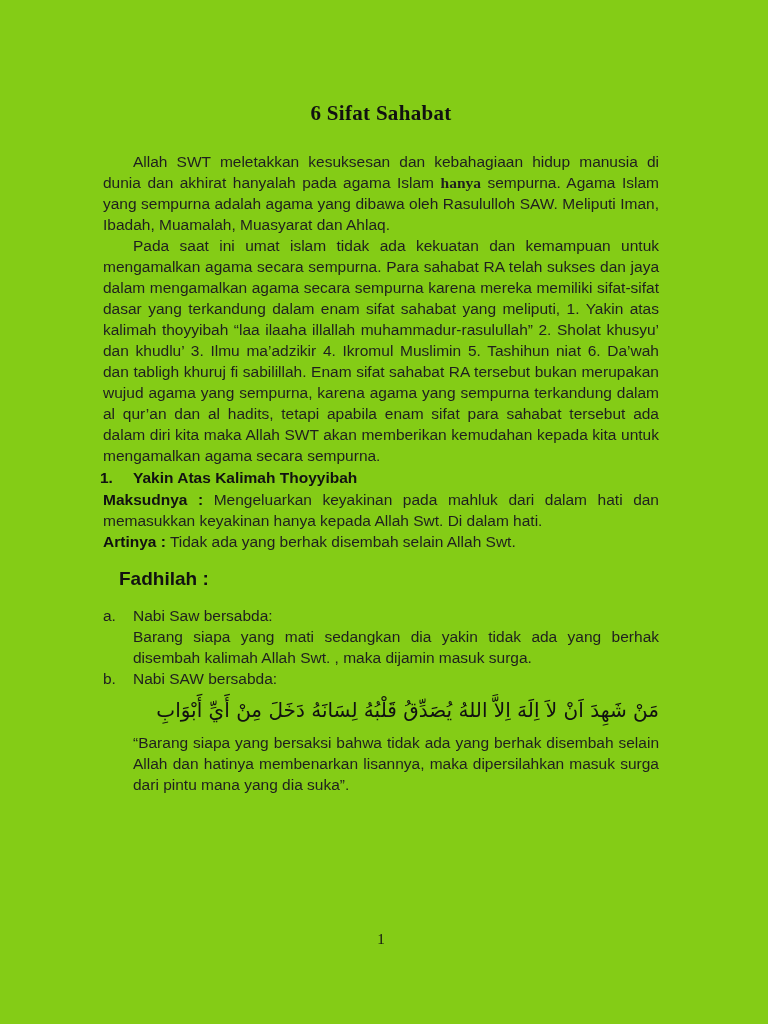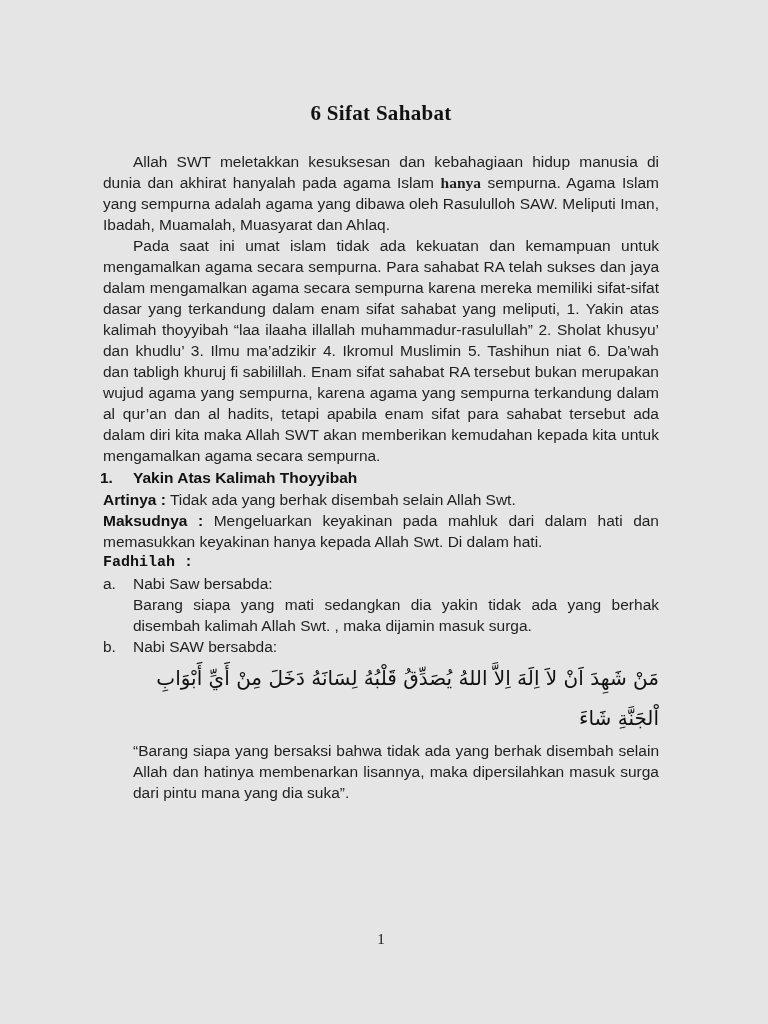--- a/index.html
+++ b/index.html
@@ -4,21 +4,21 @@
 <style>
   html, body {
     margin: 0;
     padding: 0;
     background: #ffffff;
   }
   .page {
     position: relative;
     width: 768px;
     height: 1024px;
-    background: #e5e5e5;
+    background: #84cc16;
     overflow: hidden;
     font-family: "Liberation Sans", sans-serif;
     color: #1f1f1f;
   }
   .content {
     position: absolute;
     left: 103px;
     top: 101px;
     width: 556px;
   }
@@ -66,25 +66,24 @@
     font-weight: bold;
     font-size: 15.5px;
     line-height: 21px;
     margin: 1px 0;
     color: #111111;
   }
   .label-line { margin: 0; }
   .label-line b { color: #111111; }
   .bold-line {
     font-weight: bold;
-    font-size: 15px;
+    font-size: 19px;
     line-height: 21px;
-    margin: 0;
+    margin: 16px;
     color: #111111;
-    font-family: Liberation Mono, monospace;
   }
   .li-row {
     display: flex;
     font-size: 15.5px;
     line-height: 21px;
     margin: 0;
   }
   .li-row .marker { width: 30px; flex: 0 0 30px; }
   .trans {
     margin: 0 0 0 30px;
@@ -117,40 +116,39 @@
     <p class="body indent">Pada saat ini umat islam tidak ada kekuatan dan kemampuan untuk mengamalkan agama secara sempurna.  Para sahabat RA telah sukses dan jaya dalam mengamalkan agama secara sempurna karena mereka memiliki sifat-sifat dasar yang terkandung dalam enam sifat sahabat yang meliputi,  1.  Yakin atas kalimah thoyyibah “laa ilaaha illallah muhammadur-rasulullah” 2.  Sholat khusyu’ dan khudlu’ 3.  Ilmu ma’adzikir 4.  Ikromul Muslimin 5.  Tashihun niat 6.  Da’wah dan tabligh khuruj fi sabilillah.  Enam sifat sahabat RA tersebut bukan merupakan wujud agama yang sempurna,  karena agama yang sempurna terkandung dalam al qur’an dan al hadits,  tetapi apabila enam sifat para sahabat tersebut ada dalam diri kita maka Allah SWT akan memberikan kemudahan kepada kita untuk mengamalkan agama secara sempurna.</p>
 
     <div class="h1row">
       <span class="num">1.</span>
       <span>Yakin Atas Kalimah Thoyyibah</span>
     </div>
 
 
 
 
+    <p class="body label-line"><b>Maksudnya :</b><span> Mengeluarkan keyakinan pada mahluk dari dalam hati dan memasukkan keyakinan hanya kepada Allah Swt.  Di dalam hati.</span></p>
+
     <p class="body label-line"><b>Artinya :</b><span> Tidak ada yang berhak disembah selain Allah Swt.</span></p>
-
-    <p class="body label-line"><b>Maksudnya :</b><span> Mengeluarkan keyakinan pada mahluk dari dalam hati dan memasukkan keyakinan hanya kepada Allah Swt.  Di dalam hati.</span></p>
 
     <p class="bold-line">Fadhilah :</p>
 
     <div class="li-row">
       <span class="marker">a.</span>
       <span>Nabi Saw bersabda:</span>
     </div>
 
 
     <p class="trans">Barang siapa yang mati sedangkan dia yakin tidak ada yang berhak disembah kalimah Allah Swt. ,  maka dijamin masuk surga.</p>
 
     <div class="li-row">
       <span class="marker">b.</span>
       <span>Nabi SAW bersabda:</span>
     </div>
 
     <div class="arabic">مَنْ شَهِدَ اَنْ لاَ اِلَهَ اِلاَّ اللهُ يُصَدِّقُ قَلْبُهُ لِسَانَهُ دَخَلَ مِنْ أَيِّ أَبْوَابِ</div>
-    <div class="arabic">اْلجَنَّةِ شَاءَ</div>
 
     <p class="trans">“Barang siapa yang bersaksi bahwa tidak ada yang berhak disembah selain Allah dan hatinya membenarkan lisannya,  maka dipersilahkan masuk surga dari pintu mana yang dia suka”.</p>
 
   </div>
 
   <div class="page-number">1</div>
 </div>
 
 </body></html>

